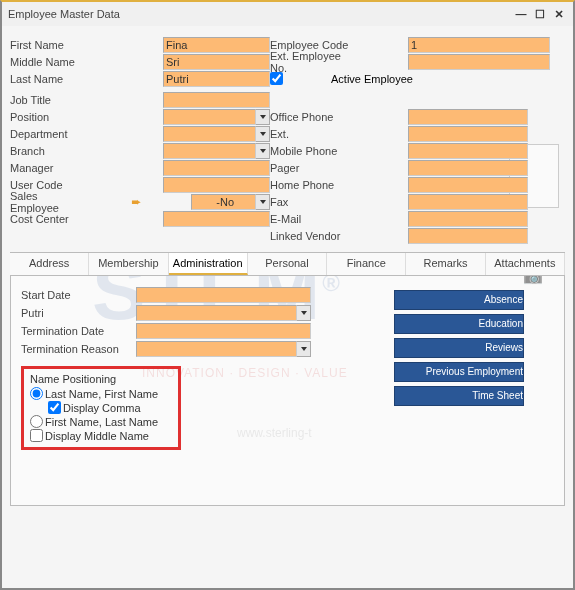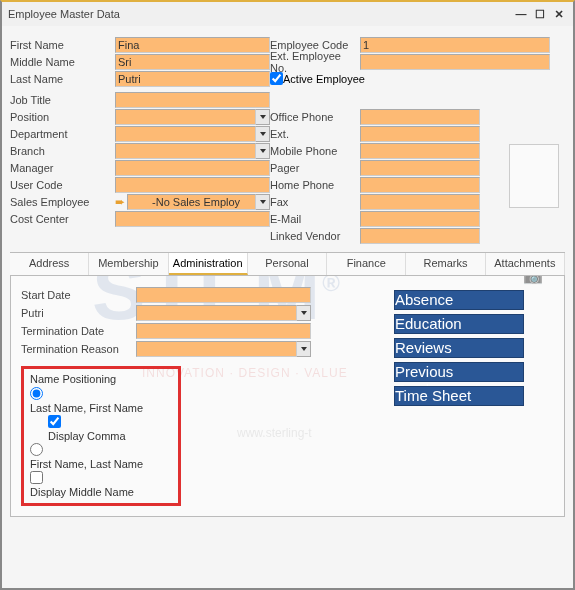--- a/index.html
+++ b/index.html
@@ -7,21 +7,21 @@
 .window { width: 575px; height: 590px; border: 2px solid #888; border-top: 2px solid #e0b040; position: relative; background: #f5f5f5; }
 .titlebar { height: 24px; line-height: 24px; padding: 8px 6px; background: #f0f0f0; color: #444; display: flex; align-items: center; justify-content: space-between; font-size: 12px; }
 .titlebar .controls span { display: inline-block; width: 16px; text-align: center; cursor: pointer; font-weight: bold; color: #333; }
 .content { padding: 10px 8px; position: relative; }
 .watermark { position: absolute; top: 220px; left: 90px; font-size: 80px; font-weight: 900; color: rgba(42, 87, 150, 0.25); letter-spacing: 2px; pointer-events: none; z-index: 0; font-family: Arial Black, Arial, sans-serif; }
 .watermark sup { font-size: 24px; vertical-align: super; }
 .watermark2 { position: absolute; top: 340px; left: 140px; color: rgba(200, 60, 60, 0.3); font-size: 12px; pointer-events: none; letter-spacing: 1px; }
 .watermark3 { position: absolute; top: 400px; left: 235px; color: rgba(100, 100, 100, 0.25); font-size: 12px; pointer-events: none; }
 
 .row { display: flex; height: 17px; align-items: center; position: relative; z-index: 1; margin-bottom: 0; }
-.col { display: flex; align-items: center; }
+.col { display: flex; align-items: center; gap: 48px; }
 .col.left { width: 260px; }
 .col.right { width: 280px; }
 .lbl { width: 105px; color: #444; }
 .lbl.short { width: 90px; }
 .fld { flex: 1; height: 16px; background: #fdba74; border: 1px solid #ccc; border-top-color: #aaa; border-left-color: #aaa; padding: 0 2px; line-height: 14px; color: #333; overflow: hidden; }
 .dropdown { display: flex; flex: 1; }
 .dropdown .fld { flex: 1; padding-left: 24px; }
 .dropbtn { width: 14px; height: 16px; background: #e8e8e8; border: 1px solid #aaa; border-left: none; display: flex; align-items: center; justify-content: center; cursor: pointer; }
 .dropbtn::after { content: ""; width: 0; height: 0; border-left: 3px solid transparent; border-right: 3px solid transparent; border-top: 4px solid #333; }
 .chk { width: 13px; height: 13px; margin-right: 4px; }
@@ -34,25 +34,25 @@
 .tabs { display: flex; border-top: 1px solid #bbb; border-bottom: 1px solid #bbb; margin-top: 8px; background: #f9f9f9; position: relative; z-index: 2; }
 .tab { flex: 1; text-align: center; padding: 4px 0; color: #444; cursor: pointer; border-right: 1px solid #ddd; }
 .tab.active { background: #fff; color: #000; border-bottom: 2px solid #e0b040; }
 
 .tabpane { border: 1px solid #bbb; border-top: none; padding: 10px; position: relative; min-height: 230px; z-index: 1; background: rgba(255,255,255,0.5); }
 .tabpane .leftarea { width: 290px; }
 .tabpane .row { height: 18px; }
 .tabpane .lbl { width: 115px; }
 
 .buttons { position: absolute; right: 40px; top: 14px; display: flex; flex-direction: column; gap: 4px; }
-.btn { width: 130px; height: 20px; background: #2a5796; border: 1px solid #1e4070; color: #fff; text-align: left; line-height: 18px; cursor: pointer; font-size: 15px; }
+.btn { width: 130px; height: 20px; background: #2a5796; border: 1px solid #1e4070; color: #fff; text-align: right; line-height: 18px; cursor: pointer; font-size: 10px; }
 
 .namepos { border: 3px solid #e03030; padding: 4px 6px; margin-top: 8px; width: 160px; }
 .namepos .title { color: #333; margin-bottom: 2px; }
-.namepos label { display: flex; align-items: flex-start; gap: 2px; color: #333; margin: 1px 0; flex-direction: column; }
+.namepos label { display: flex; align-items: center; gap: 2px; color: #333; margin: 1px 0; }
 .namepos .indent { margin-left: 18px; }
 input[type=radio], input[type=checkbox] { margin: 0; }
 </style>
 </head>
 <body>
 
 <div class="window">
   <div class="titlebar">
     <span>Employee Master Data</span>
     <div class="controls">

